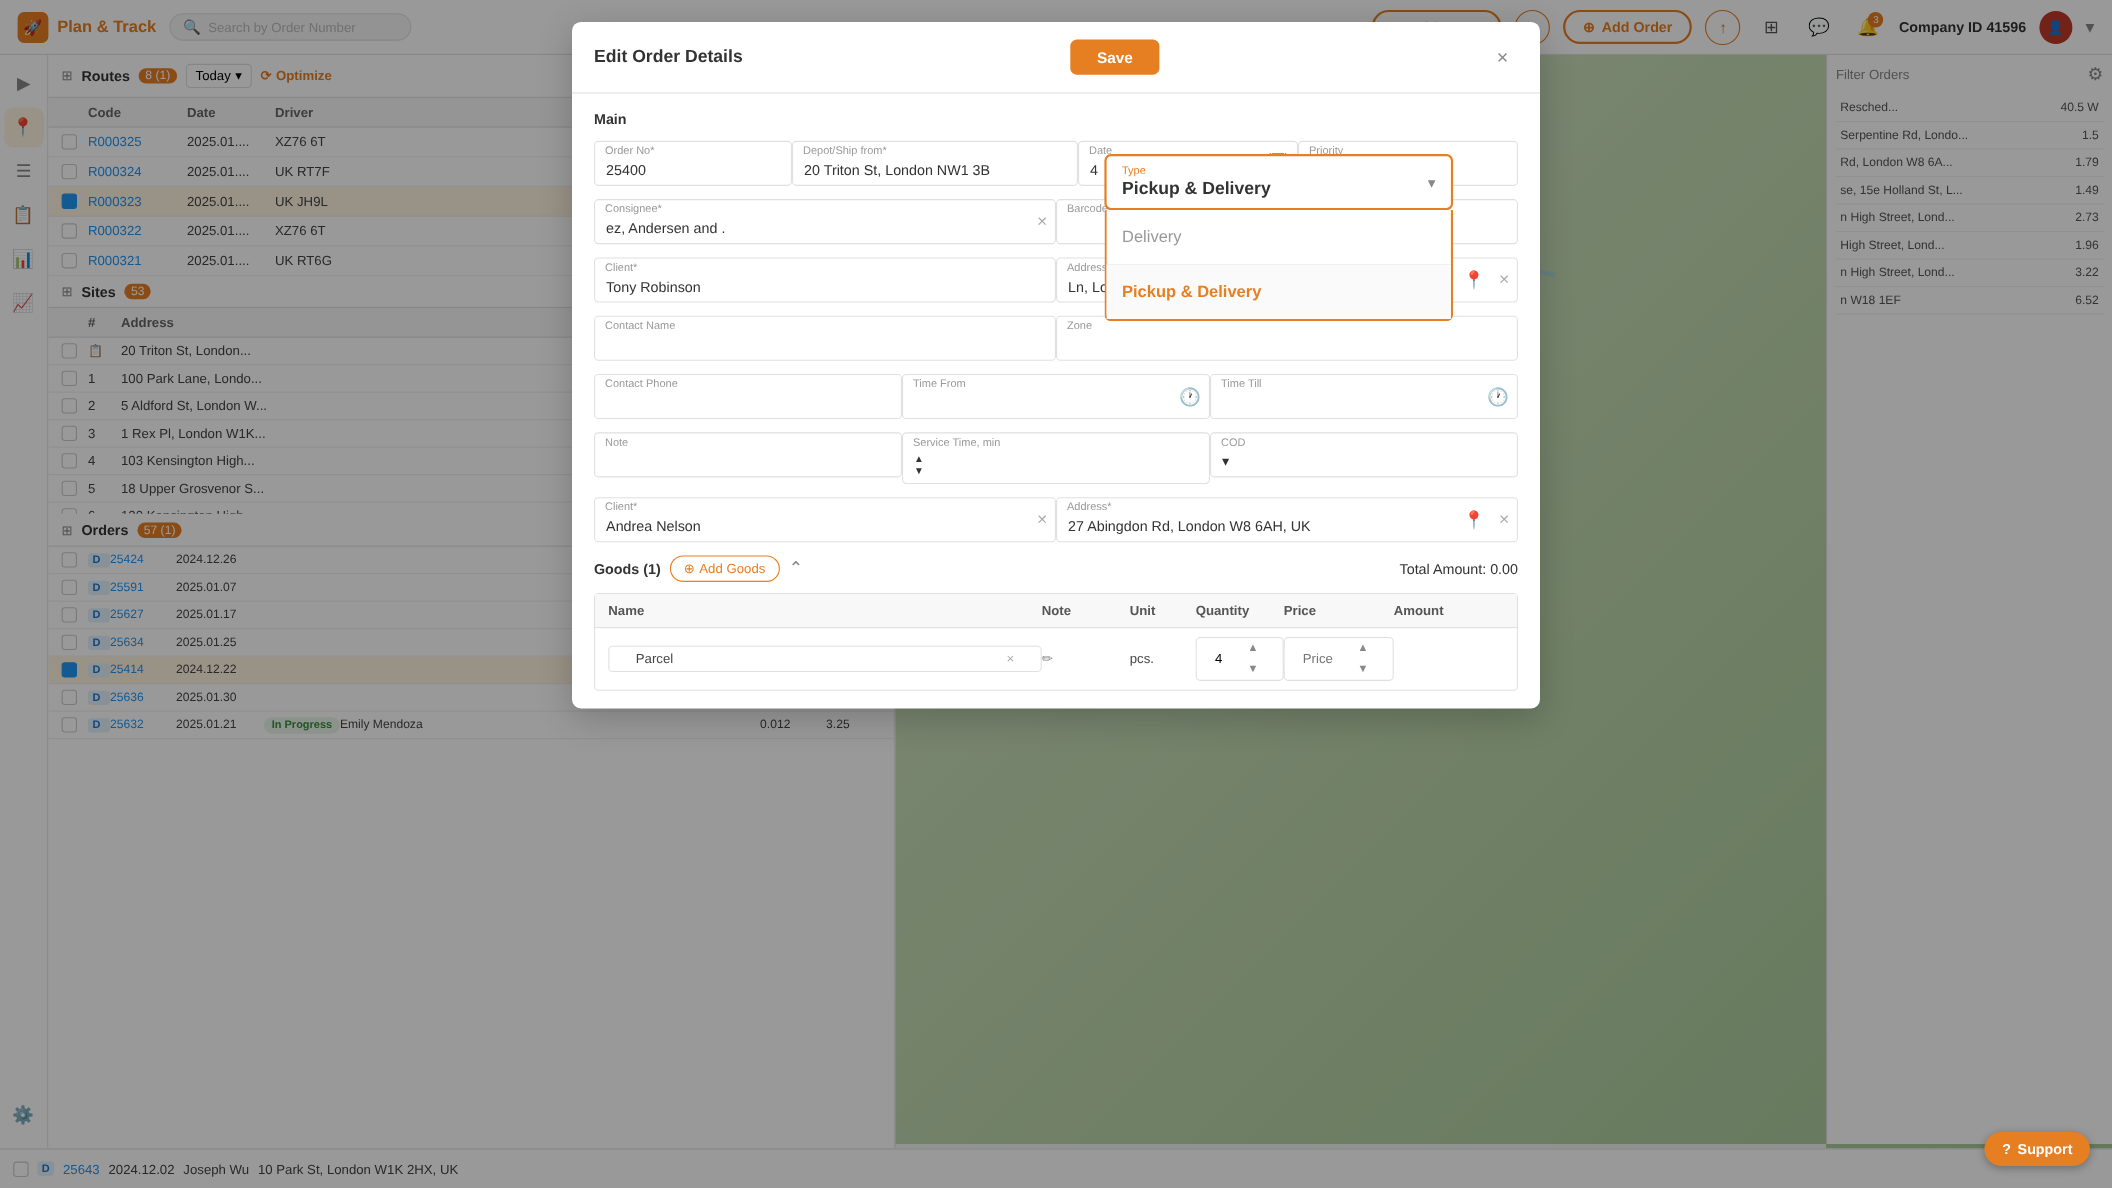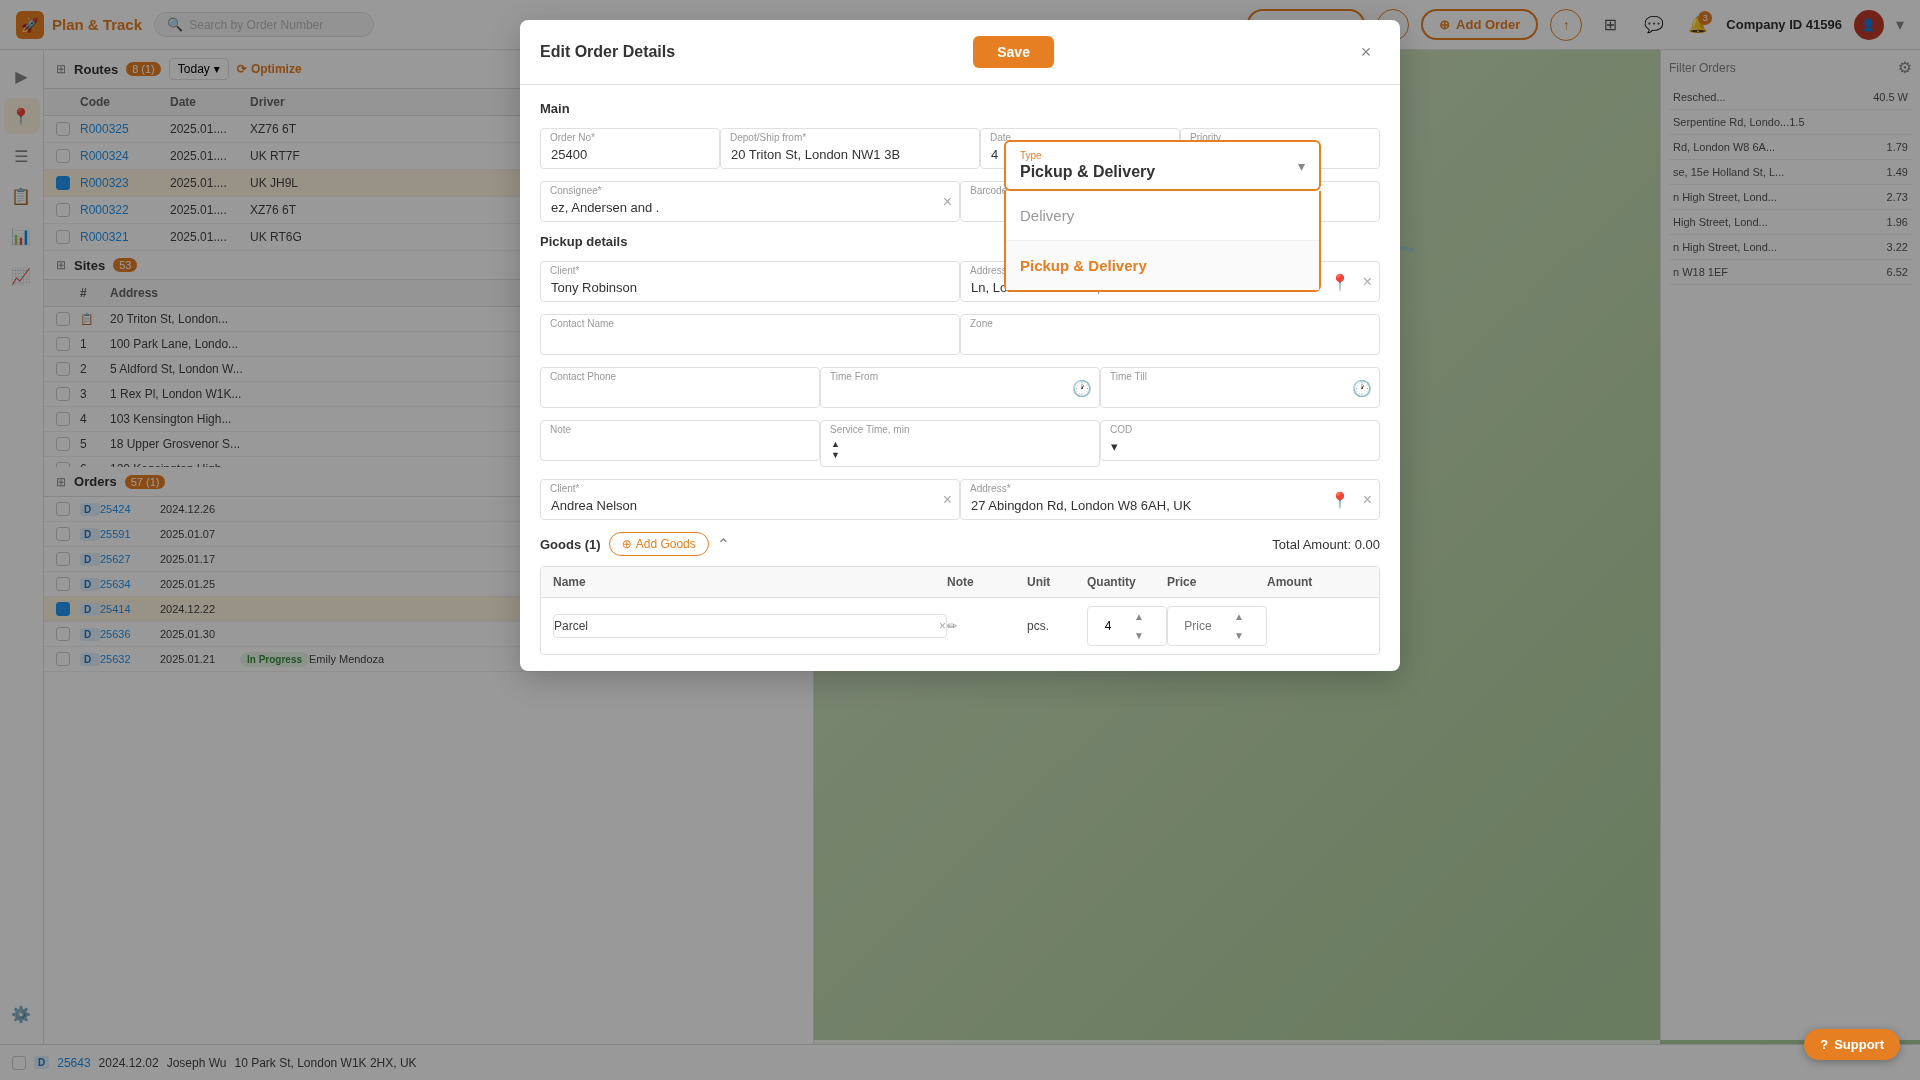--- a/index.html
+++ b/index.html
@@ -569,21 +569,21 @@
       align-items: center;
       font-size: 12px;
       color: #444;
     }
     .goods-name-field {
       display: flex;
       align-items: center;
       gap: 12px;
       border: 1px solid #e0e0e0;
       border-radius: 4px;
-      padding: 4px 0;
+      padding: 4px 24px;
     }
     .qty-control {
       display: flex;
       align-items: center;
       border: 1px solid #e0e0e0;
       border-radius: 4px;
     }
     .qty-control input {
       width: 40px;
       text-align: center;
@@ -963,21 +963,21 @@
         <div style="position:absolute;right:0;top:0;bottom:40px;width:260px;background:#fff;border-left:1px solid #e0e0e0;overflow-y:auto;padding:8px;">
           <div style="display:flex;align-items:center;justify-content:space-between;margin-bottom:8px;">
             <span style="font-size:12px;color:#888;">Filter Orders</span>
             <span style="color:#888;">⚙</span>
           </div>
           <div id="right-panel-rows">
               <div style="display: flex; justify-content: space-between; padding: 6px 4px; border-bottom: 1px solid rgb(240, 240, 240); font-size: 11px; color: rgb(85, 85, 85);">
                 <span>Resched...</span>
                 <span>40.5 W</span>
               </div>
-              <div style="display: flex; padding: 6px 4px; border-bottom: 1px solid rgb(240, 240, 240); font-size: 11px; color: rgb(85, 85, 85);">
+              <div style="display: flex; justify-content: space-between; padding: 6px 4px; border-bottom: 1px solid rgb(240, 240, 240); font-size: 11px; color: rgb(85, 85, 85);">
                 <span>Serpentine Rd, Londo...</span>
                 <span>1.5</span>
               </div>
               <div style="display: flex; justify-content: space-between; padding: 6px 4px; border-bottom: 1px solid rgb(240, 240, 240); font-size: 11px; color: rgb(85, 85, 85);">
                 <span>Rd, London W8 6A...</span>
                 <span>1.79</span>
               </div>
               <div style="display: flex; justify-content: space-between; padding: 6px 4px; border-bottom: 1px solid rgb(240, 240, 240); font-size: 11px; color: rgb(85, 85, 85);">
                 <span>se, 15e Holland St, L...</span>
                 <span>1.49</span>
@@ -1072,21 +1072,20 @@
             <span class="type-value">Pickup &amp; Delivery</span>
           </div>
           <span class="type-arrow">▾</span>
         </div>
         <div class="type-dropdown-list">
           <div class="type-option">Delivery</div>
           <div class="type-option selected">Pickup &amp; Delivery</div>
         </div>
       </div>
 
-      <div class="section-title" style="margin-top:8px;">Pickup details</div>
       <div class="form-row">
         <div class="form-field">
           <label>Client*</label>
           <input type="text" value="Tony Robinson" style="">
         </div>
         <div class="form-field" style="position:relative;">
           <label>Address*</label>
           <input type="text" value="Ln, London W1K 7AD, UK" style="">
           <span class="field-clear">×</span>
           <span style="position:absolute;right:30px;top:50%;transform:translateY(-50%);">📍</span>

